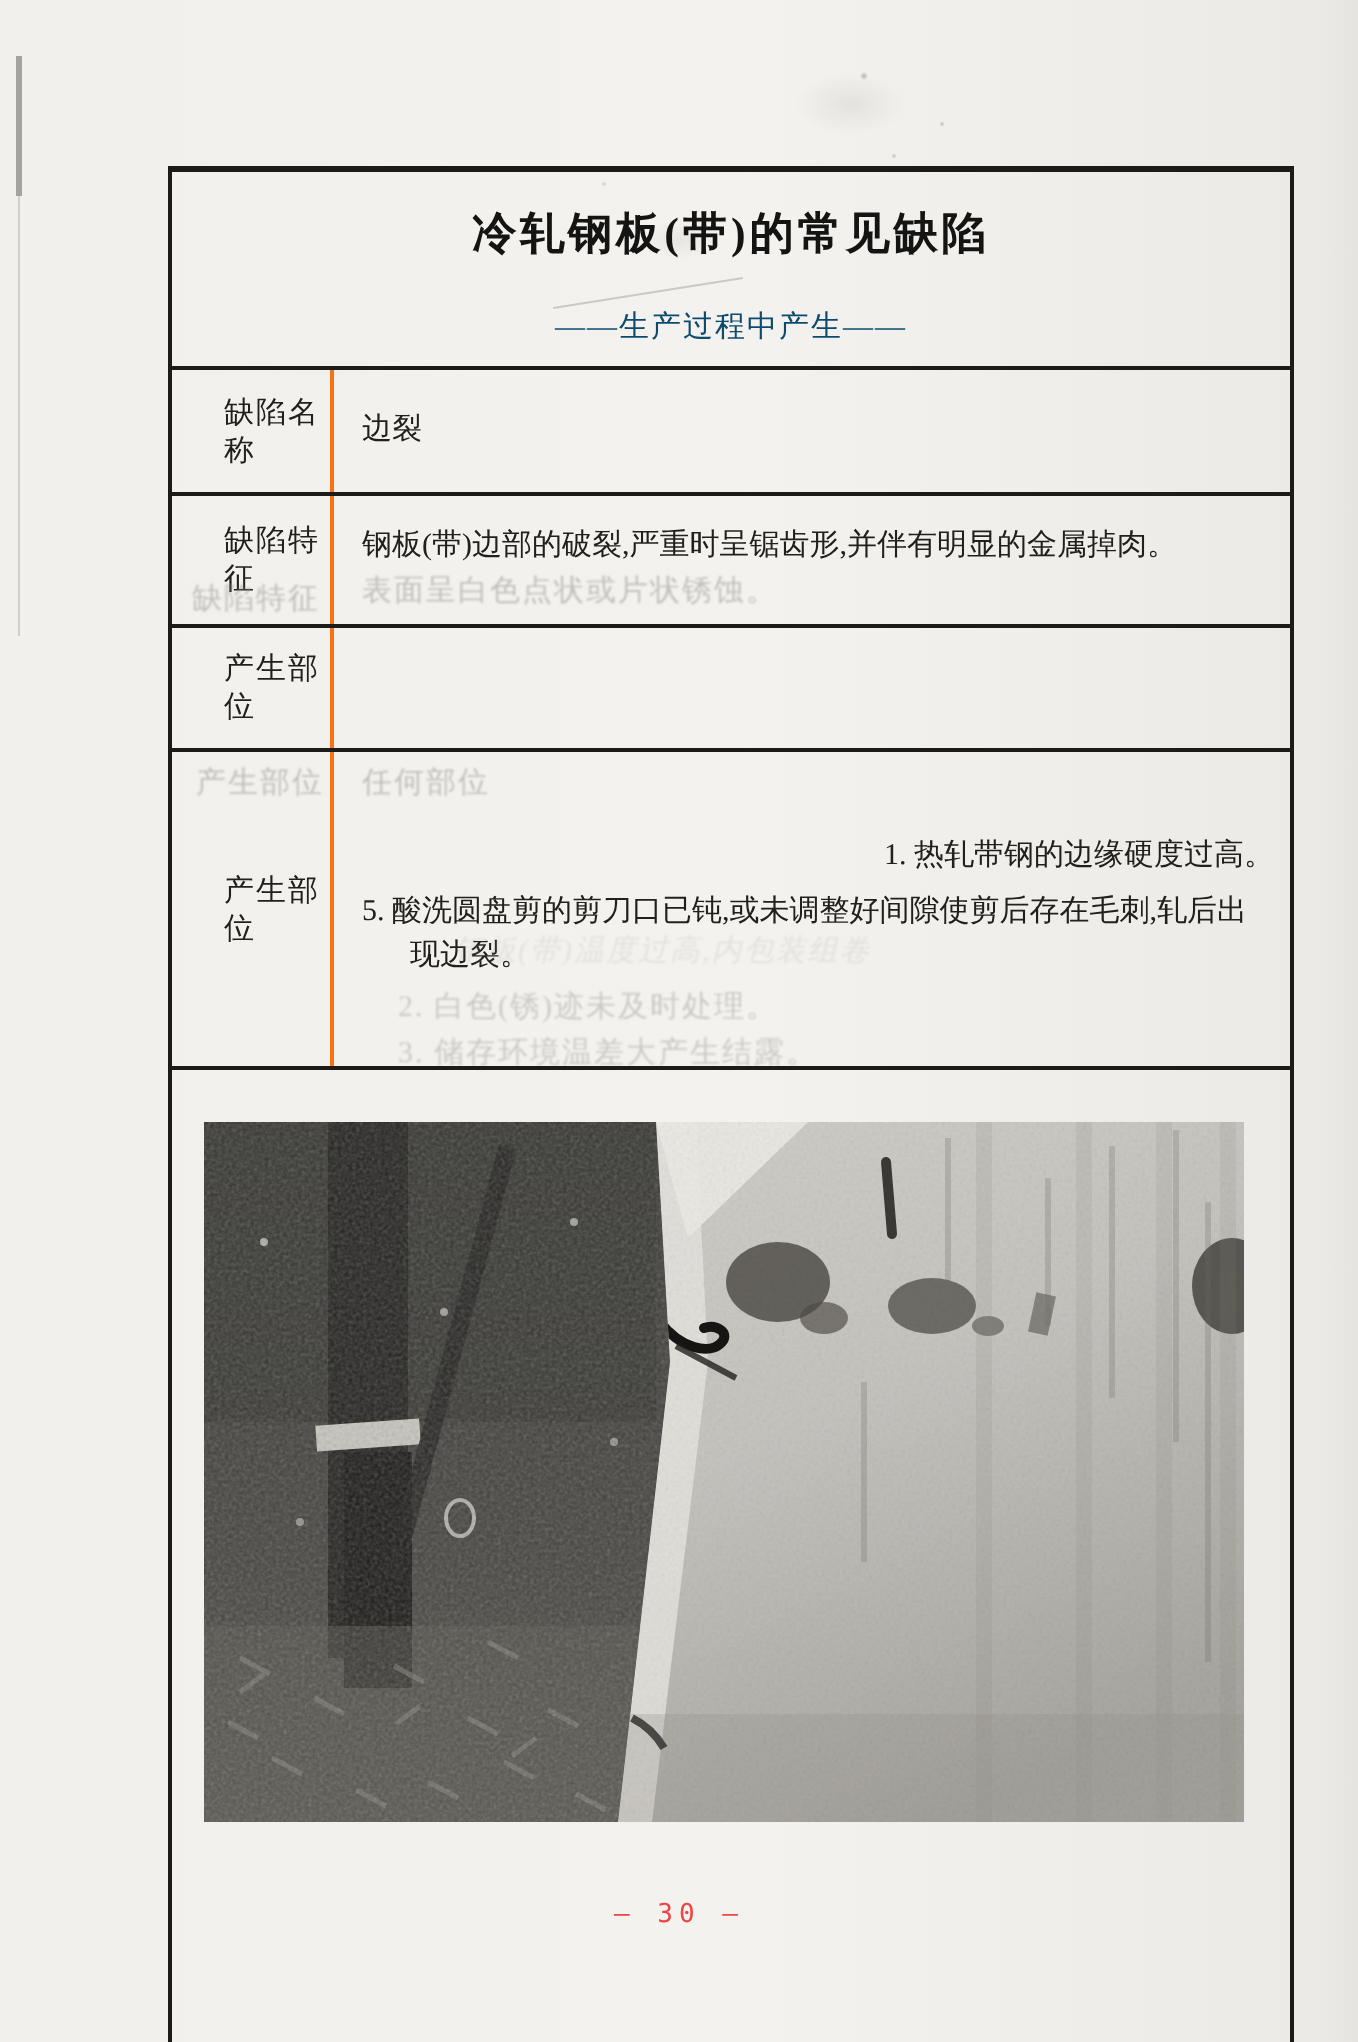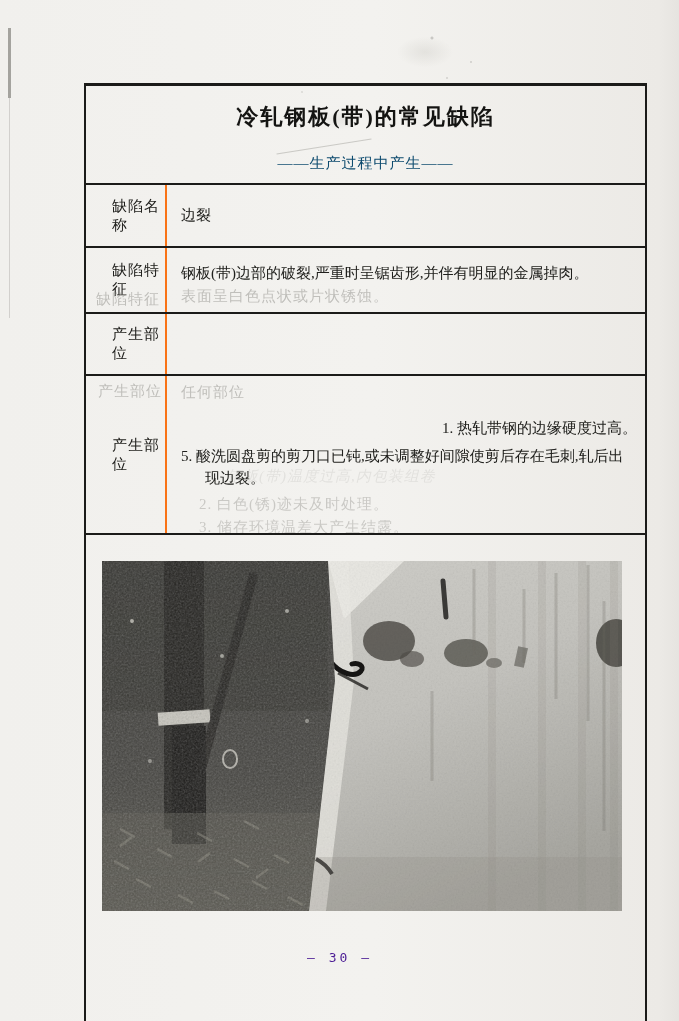--- a/index.html
+++ b/index.html
@@ -67,21 +67,21 @@
   .g-cause1{left:60px;top:90px;opacity:.16;font-style:italic;}
   .g-cause2{left:32px;top:118px;opacity:.4;}
   .g-cause3{left:32px;top:141px;opacity:.4;}
   .g-loc-text{left:14px;top:6px;}
 
   .photo-section{position:relative;height:392px;box-sizing:border-box;}
   .photo{position:absolute;left:16px;top:26px;width:520px;height:350px;display:block;}
 
   .page-number{
     position:absolute;left:0;right:0;top:950px;text-align:center;
-    font-size:13px;letter-spacing:3px;color:#4c1d95;
+    font-size:13px;letter-spacing:3px;color:#ef4444;
     font-family:"DejaVu Sans Mono","Liberation Mono",monospace;
   }
 </style>
 </head>
 <body>
 
 <div class="page">
   <div class="gutter-mark"></div>
   <div class="gutter-mark2"></div>
 

